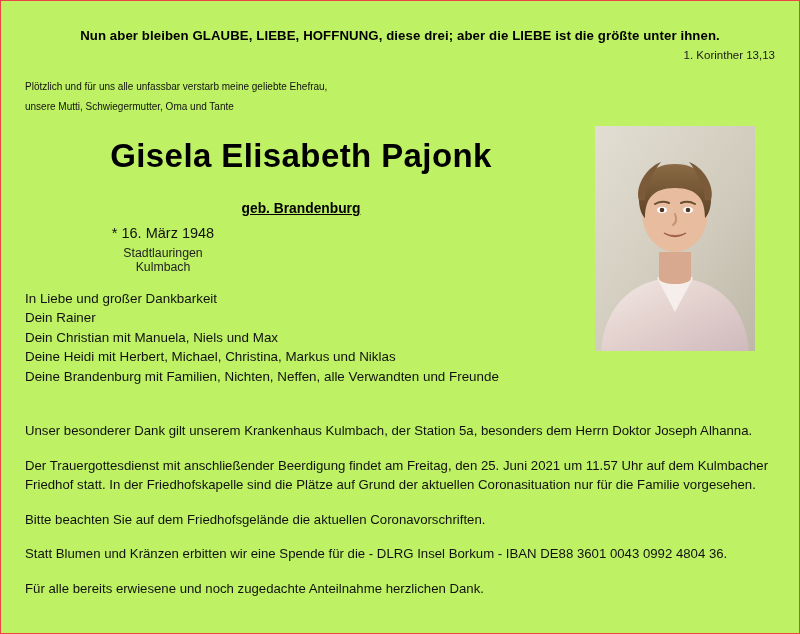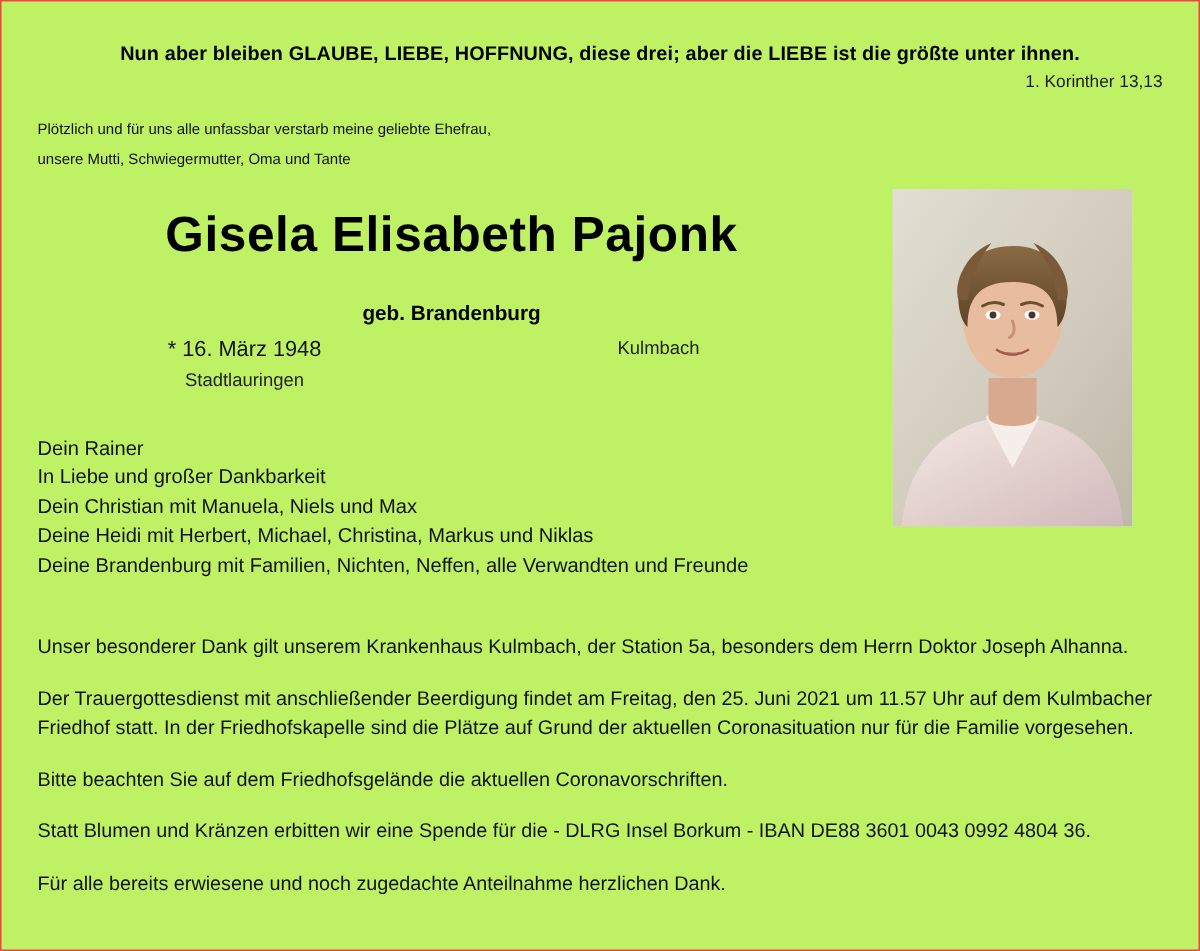--- a/index.html
+++ b/index.html
@@ -74,29 +74,31 @@
   }
   .maiden {
     position: absolute;
     left: 24px;
     top: 200px;
     width: 552px;
     text-align: center;
     font-size: 13.8px;
     font-weight: bold;
     color: #000000;
+    text-decoration: underline;
   }
 
   
   .dates {
     position: absolute;
     left: 24px;
     top: 224px;
     width: 552px;
     display: flex;
+    flex-direction: column;
   }
   .date-col {
     width: 50%;
     text-align: center;
   }
   .date-main {
     font-size: 14.5px;
     color: #111111;
     margin-bottom: 5px;
   }
@@ -212,22 +214,22 @@
         <path d="M60 78 q7 -4 14 -1" stroke="#6b4d30" stroke-width="2" fill="none" stroke-linecap="round"></path>
         <path d="M86 77 q7 -3 14 1" stroke="#6b4d30" stroke-width="2" fill="none" stroke-linecap="round"></path>
 
         <path d="M80 88 q3 8 -2 11" stroke="#c79273" stroke-width="2" fill="none" stroke-linecap="round"></path>
         <path d="M69 107 q11 8 22 0 q-11 4 -22 0 Z" fill="#b9705f"></path>
         <path d="M69 107 q11 7 22 0" stroke="#9c5c4c" stroke-width="1.4" fill="none"></path>
       </svg>
     </div>
 
     <div class="family">
+      <div>In Liebe und großer Dankbarkeit</div>
       <div>Dein Rainer</div>
-      <div>In Liebe und großer Dankbarkeit</div>
       <div>Dein Christian mit Manuela, Niels und Max</div>
       <div>Deine Heidi mit Herbert, Michael, Christina, Markus und Niklas</div>
       <div>Deine Brandenburg mit Familien, Nichten, Neffen, alle Verwandten und Freunde</div>
     </div>
 
     <div class="body-block">
       <div class="para">Unser besonderer Dank gilt unserem Krankenhaus Kulmbach, der Station 5a, besonders dem Herrn Doktor Joseph Alhanna.</div>
       <div class="para">Der Trauergottesdienst mit anschließender Beerdigung findet am Freitag, den 25. Juni 2021 um 11.57 Uhr auf dem Kulmbacher Friedhof statt. In der Friedhofskapelle sind die Plätze auf Grund der aktuellen Coronasituation nur für die Familie vorgesehen.</div>
       <div class="para">Bitte beachten Sie auf dem Friedhofsgelände die aktuellen Coronavorschriften.</div>
       <div class="para">Statt Blumen und Kränzen erbitten wir eine Spende für die  - DLRG Insel Borkum - IBAN DE88 3601 0043 0992 4804 36.</div>

